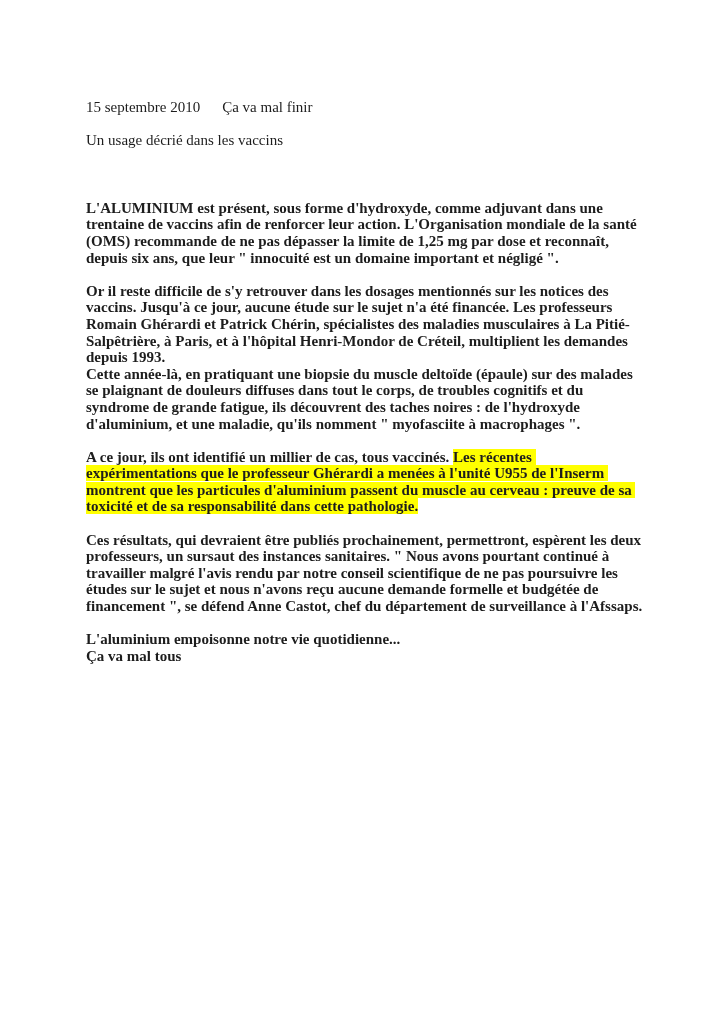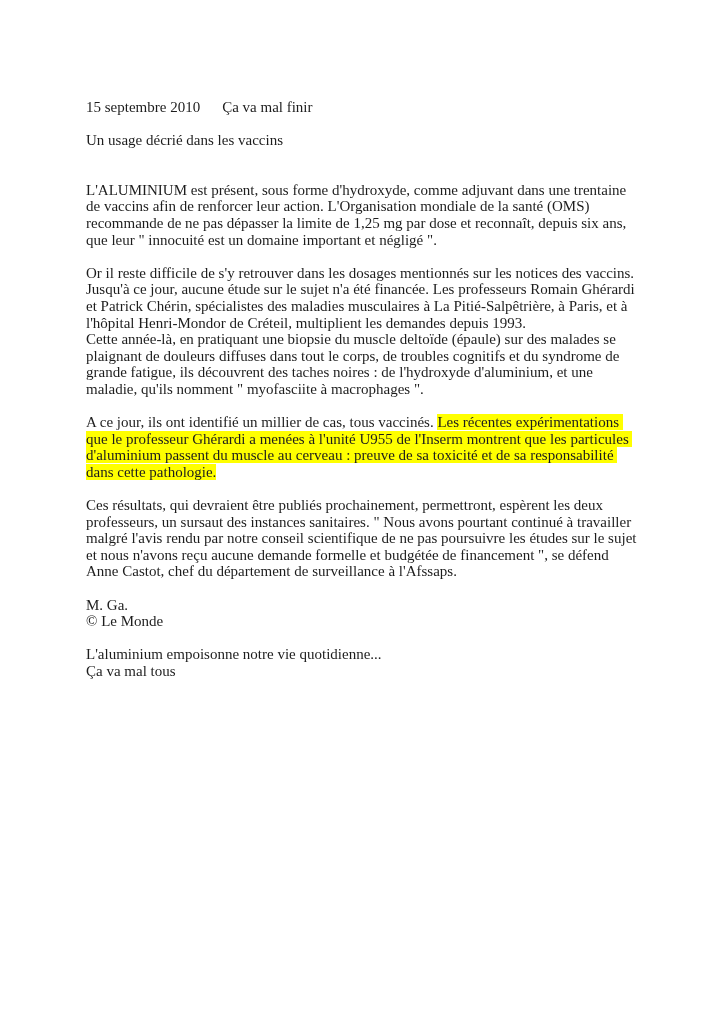--- a/index.html
+++ b/index.html
@@ -18,43 +18,42 @@
     line-height: 16.6px;
     overflow: hidden;
   }
   .date-line {
     display: flex;
     gap: 22px;
     margin: 0 0 16.6px 0;
     white-space: nowrap;
   }
   .subtitle {
-    margin: 0 0 33px 0;
+    margin: 0 0 51px 0;
   }
   .para {
     margin: 0 0 16.6px 0;
     white-space: pre-wrap;
+    font-weight: bold;
   }
   .para span.hl {
     
   }
 </style>
 </head>
 <body>
 
 <div class="page" style="color: rgb(29, 29, 29);">
   <div class="date-line">
     <span>15 septembre 2010</span>
     <span>Ça va mal finir</span>
   </div>
   <div class="subtitle">Un usage décrié dans les vaccins</div>
   <div>
       <p class="para"><span>L'ALUMINIUM est présent, sous forme d'hydroxyde, comme adjuvant dans une trentaine de vaccins afin de renforcer leur action. L'Organisation mondiale de la santé (OMS) recommande de ne pas dépasser la limite de 1,25 mg par dose et reconnaît, depuis six ans, que leur " innocuité est un domaine important et négligé ".</span></p>
       <p class="para"><span>Or il reste difficile de s'y retrouver dans les dosages mentionnés sur les notices des vaccins. Jusqu'à ce jour, aucune étude sur le sujet n'a été financée. Les professeurs Romain Ghérardi et Patrick Chérin, spécialistes des maladies musculaires à La Pitié-Salpêtrière, à Paris, et à l'hôpital Henri-Mondor de Créteil, multiplient les demandes depuis 1993.
 Cette année-là, en pratiquant une biopsie du muscle deltoïde (épaule) sur des malades se plaignant de douleurs diffuses dans tout le corps, de troubles cognitifs et du syndrome de grande fatigue, ils découvrent des taches noires : de l'hydroxyde d'aluminium, et une maladie, qu'ils nomment " myofasciite à macrophages ".</span></p>
       <p class="para"><span>A ce jour, ils ont identifié un millier de cas, tous vaccinés. </span><span class="hl" style="background-color: rgb(255, 255, 0);">Les récentes expérimentations que le professeur Ghérardi a menées à l'unité U955 de l'Inserm montrent que les particules d'aluminium passent du muscle au cerveau : preuve de sa toxicité et de sa responsabilité dans cette pathologie.</span></p>
       <p class="para"><span>Ces résultats, qui devraient être publiés prochainement, permettront, espèrent les deux professeurs, un sursaut des instances sanitaires. " Nous avons pourtant continué à travailler malgré l'avis rendu par notre conseil scientifique de ne pas poursuivre les études sur le sujet et nous n'avons reçu aucune demande formelle et budgétée de financement ", se défend Anne Castot, chef du département de surveillance à l'Afssaps.</span></p>
-      <p class="para"><span>M. Ga.
-© Le Monde</span></p>
       <p class="para"><span>L'aluminium empoisonne notre vie quotidienne...
 Ça va mal tous</span></p>
     </div>
 </div>
 
 </body></html>

